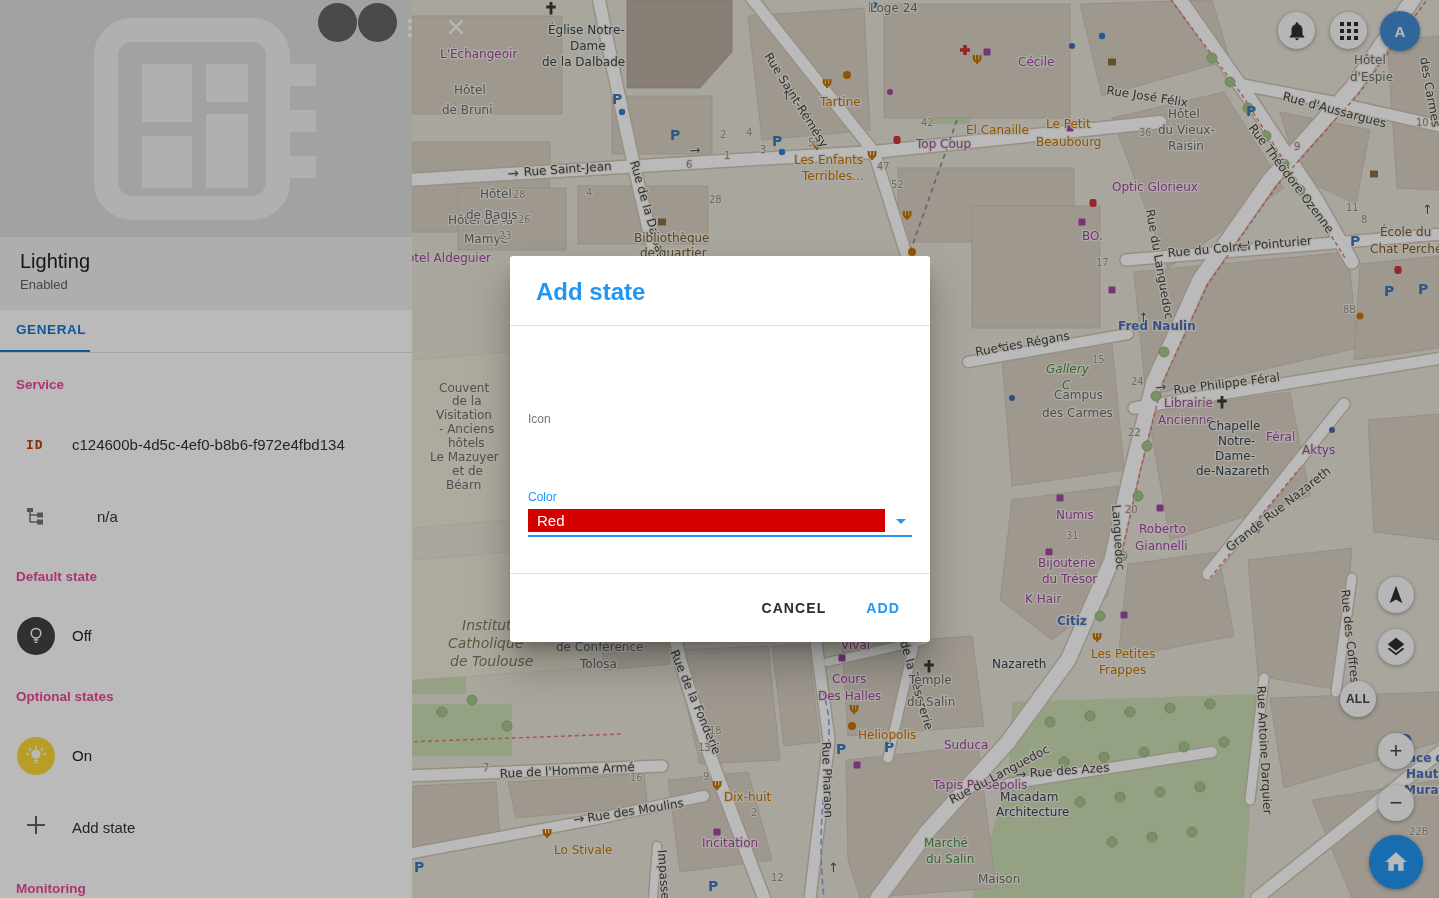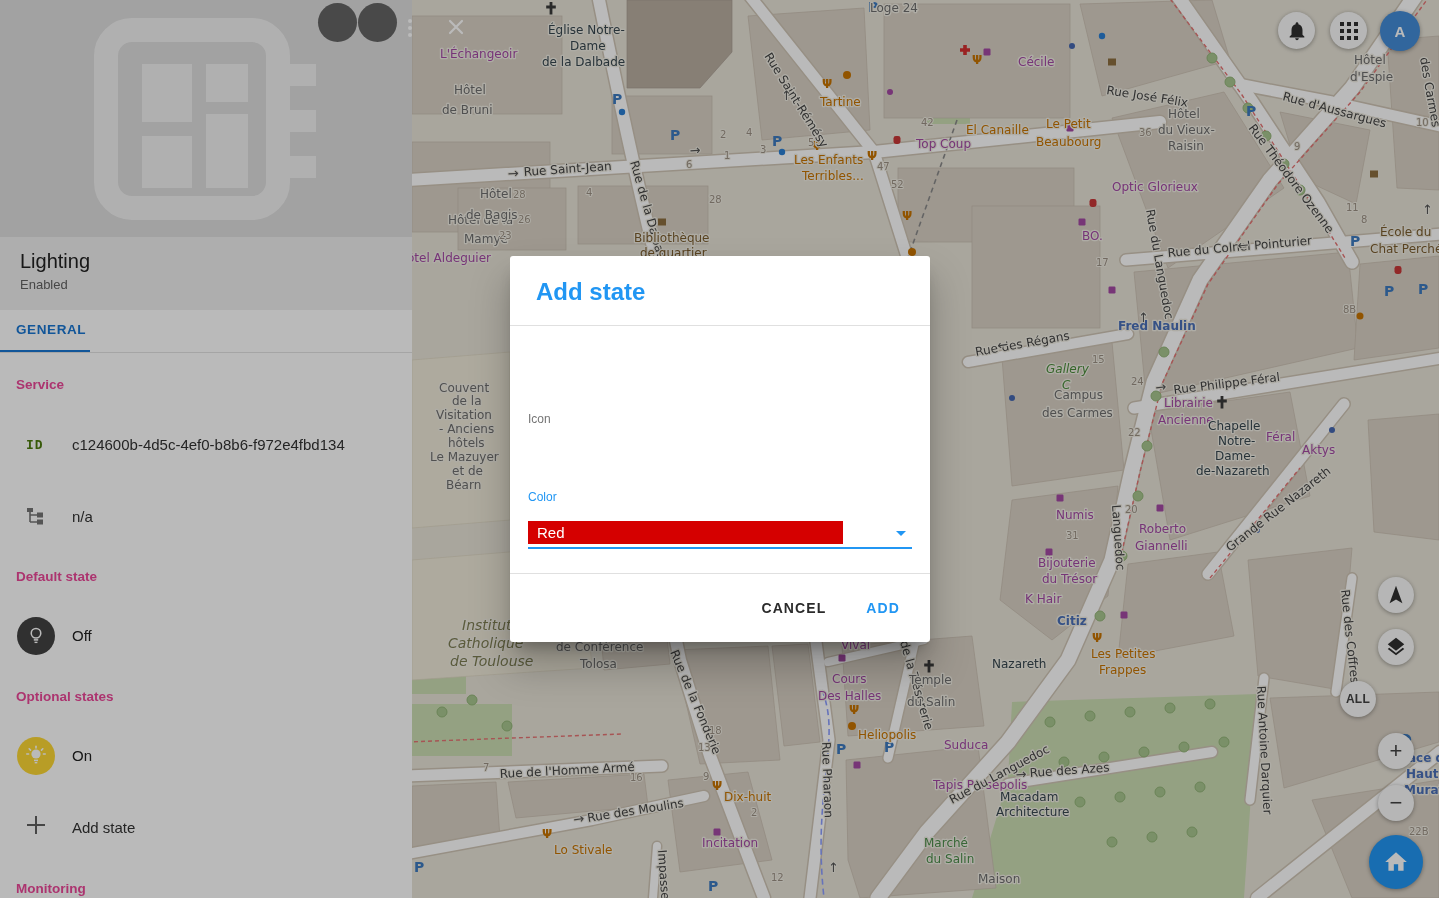--- a/index.html
+++ b/index.html
@@ -52,40 +52,40 @@
   #btn-menu{left:318px;} #btn-close{left:358px;}
   #titlebar{position:absolute;left:0;top:237px;width:412px;height:73px;background:#efefef;}
   #titlebar .t{position:absolute;left:20px;top:13px;font-size:20px;color:#212121;}
   #titlebar .s{position:absolute;left:20px;top:40px;font-size:13px;color:#616161;}
   #tabs{position:absolute;left:0;top:310px;width:412px;height:42px;background:#fff;border-bottom:1px solid #e2e2e2;}
   #tab-general{position:absolute;left:0;top:0;height:40px;line-height:40px;padding:0 16px;
                color:#1976d2;font-size:13.5px;font-weight:bold;letter-spacing:.6px;cursor:pointer;}
   #tab-underline{position:absolute;left:0;top:40px;width:90px;height:2px;background:#1976d2;}
   .sec{position:absolute;left:16px;font-size:13.5px;font-weight:bold;color:#ec4899;}
   .rowtxt{position:absolute;left:72px;font-size:15px;color:#333;}
-  .rowicon{position:absolute;left:24px;color:#4d7c0f;}
+  .rowicon{position:absolute;left:24px;color:#c2410c;}
   .state-circle{position:absolute;left:17px;width:38px;height:38px;border-radius:50%;
                 display:flex;align-items:center;justify-content:center;}
   
   #scrim{position:absolute;inset:0;background:rgba(0,0,0,.27);z-index:10;}
   #dialog{position:absolute;left:510px;top:256px;width:420px;height:386px;background:#fff;border-radius:3px;
           z-index:20;box-shadow:0 11px 15px -7px rgba(0,0,0,.3),0 24px 38px 3px rgba(0,0,0,.22);}
   #dlg-title{padding:22px 24px 19px 26px;font-size:24px;font-weight:bold;color:#2196f3;border-bottom:1px solid #e0e0e0;}
   .fld{position:absolute;left:18px;width:384px;}
   .fld .lab{font-size:12px;color:#757575;}
   .fld .lab.focused{color:#2196f3;}
   #fld-name{top:85px;}
   #fld-name .val{font-size:16px;color:#212121;padding:4px 0 8px 0;border-bottom:1px solid #9e9e9e;}
   #fld-icon{top:156px;}
   #icon-row{display:flex;align-items:center;height:44px;border-bottom:1px solid #9e9e9e;position:relative;}
   #icon-row .val{margin-left:31px;font-size:15px;font-weight:bold;color:#424242;}
   .dd-arrow{position:absolute;right:6px;top:50%;margin-top:-2px;width:0;height:0;
             border-left:5px solid transparent;border-right:5px solid transparent;border-top:5px solid #616161;}
   #fld-color{top:234px;}
-  #color-bar{margin-top:17px;width:315px;height:23px;display:flex;align-items:center;}
+  #color-bar{margin-top:5px;width:357px;height:23px;display:flex;align-items:center;}
   #color-bar span{color:#fff;font-size:15px;margin-left:9px;}
   #color-underline{margin-top:3px;width:384px;height:2px;background:#2196f3;position:relative;}
   .dd-arrow.blue{border-top-color:#2196f3;right:6px;top:-14px;}
   #dlg-footer{position:absolute;left:0;bottom:0;width:420px;height:69px;border-top:1px solid #e0e0e0;
               display:flex;align-items:center;justify-content:flex-end;padding-right:16px;box-sizing:border-box;}
   .dlg-btn{font-size:14px;font-weight:bold;letter-spacing:1.1px;padding:10px 14px;cursor:pointer;border-radius:2px;}
   #btn-cancel{color:#2b2b2b;margin-right:12px;}
   #btn-add{color:#2196f3;}
 </style>
 </head>
@@ -573,21 +573,21 @@
   <div class="rowicon" style="top:506px;left:26px;">
     <svg width="20" height="20" viewBox="0 0 20 20">
       <g fill="#757575">
           <rect x="1" y="2" width="6" height="4"></rect>
           <rect x="11" y="6.5" width="6" height="5"></rect>
           <rect x="11" y="13.5" width="6" height="5"></rect>
         </g>
       <path fill="none" stroke="#757575" stroke-width="1.6" d="M4,6 V16 M4,9 H11 M4,16 H11"></path>
     </svg>
   </div>
-  <div class="rowtxt" style="top:508px;">n/a</div>
+  <div class="rowtxt" style="top:508px;margin-left:25px;">n/a</div>
 
   <div class="sec" style="top:569px;">Default state</div>
 
   <div class="state-circle" style="top:617px;background:#424242;">
     <svg width="22" height="22" viewBox="0 0 24 24">
       <circle cx="12" cy="9" r="5.2" fill="none" stroke="#fff" stroke-width="1.7"></circle>
       <rect x="9.6" y="15.4" width="4.8" height="1.7" fill="#fff"></rect>
       <rect x="10.4" y="18.2" width="3.2" height="1.5" fill="#fff"></rect>
     </svg>
   </div>

